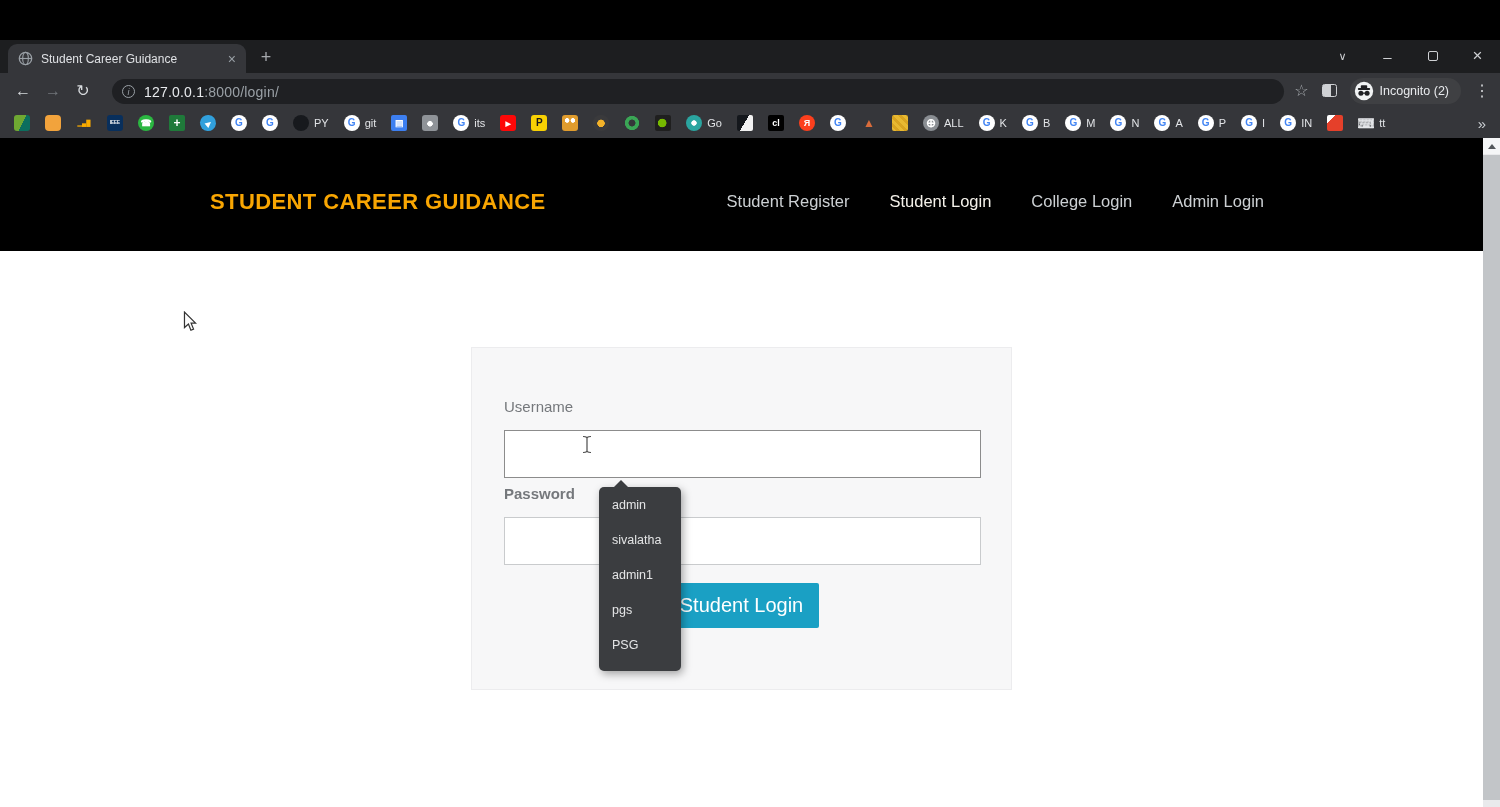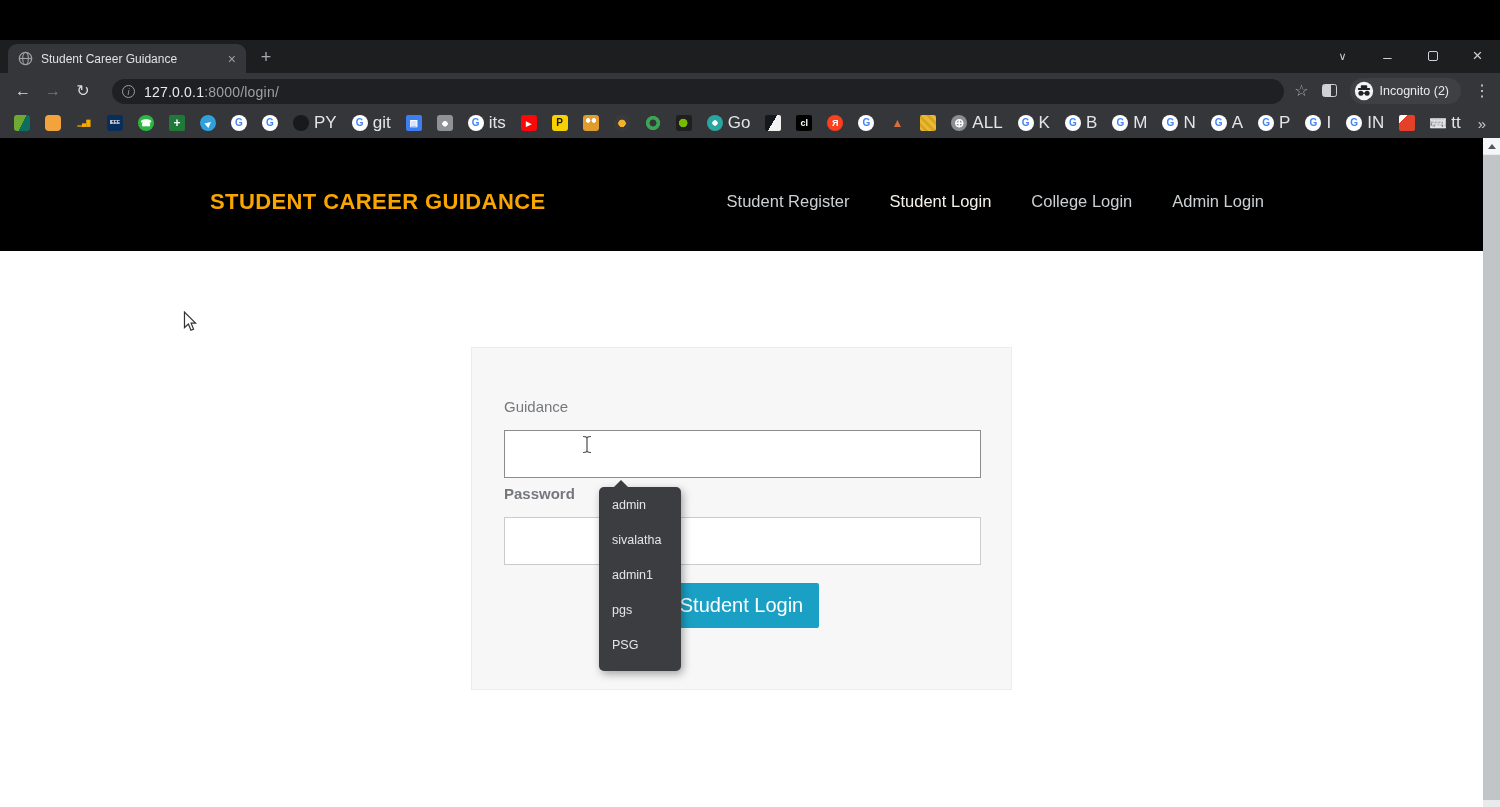--- a/index.html
+++ b/index.html
@@ -36,21 +36,21 @@
            gap:6px; padding:0 12px 0 4px; }
   .incog-label { font-size:12.5px; color:#e8eaed; }
   .menu-dots { color:#cfd1d4; font-size:16px; }
 
   .bookmarks-bar { position:absolute; left:0; top:68px; width:1500px; height:30px; background:#35363a;
                    display:flex; align-items:center; gap:15px; padding:0 14px; overflow:hidden; }
   .bm { display:inline-flex; align-items:center; gap:5px; flex:0 0 auto; }
   .bm-ico { width:16px; height:16px; display:flex; align-items:center; justify-content:center;
             font-weight:bold; font-size:9px; line-height:1; border-radius:3px; overflow:hidden; }
   .bm-ico.tilt { transform:rotate(-40deg); }
-  .bm-label { font-size:17px; color:#e2e4e7; white-space:nowrap; }
+  .bm-label { font-size:11px; color:#e2e4e7; white-space:nowrap; }
   .bm-label:empty { display:none; }
   .bm-overflow { margin-left:auto; color:#caced2; font-size:15px; }
 
   
   .page { position:absolute; left:0; top:98px; width:1483px; height:709px; background:#fff; overflow:hidden; }
   .site-nav { position:absolute; left:0; top:0; width:1483px; height:113px; background:#000; }
   .brand { position:absolute; left:210px; top:51px; font-size:22px; font-weight:bold; color:#f9a602; letter-spacing:.4px; }
   .navlinks { position:absolute; right:219px; top:54px; display:flex; gap:40px; }
   .navlink { font-size:16.5px; color:#ccd0d3; white-space:nowrap; cursor:pointer; }
   .navlink.active { color:#f4f1ea; }
@@ -306,21 +306,21 @@
       <nav class="navlinks">
         <span class="navlink">Student Register</span>
           <span class="navlink active">Student Login</span>
           <span class="navlink">College Login</span>
           <span class="navlink">Admin Login</span>
       </nav>
     </div>
 
 
     <div class="card">
-      <label class="fld-label lbl-user">Guidance</label>
+      <label class="fld-label lbl-user">Username</label>
       <input class="txt-input in-user" type="text" value="" style="">
       <label class="fld-label lbl-pass">Password</label>
       <input class="txt-input in-pass" type="password" value="" style="">
       <button class="submit-btn">Student Login</button>
     </div>
 
     <div class="ac-panel">
       <div class="ac-item">admin</div>
         <div class="ac-item">sivalatha</div>
         <div class="ac-item">admin1</div>

